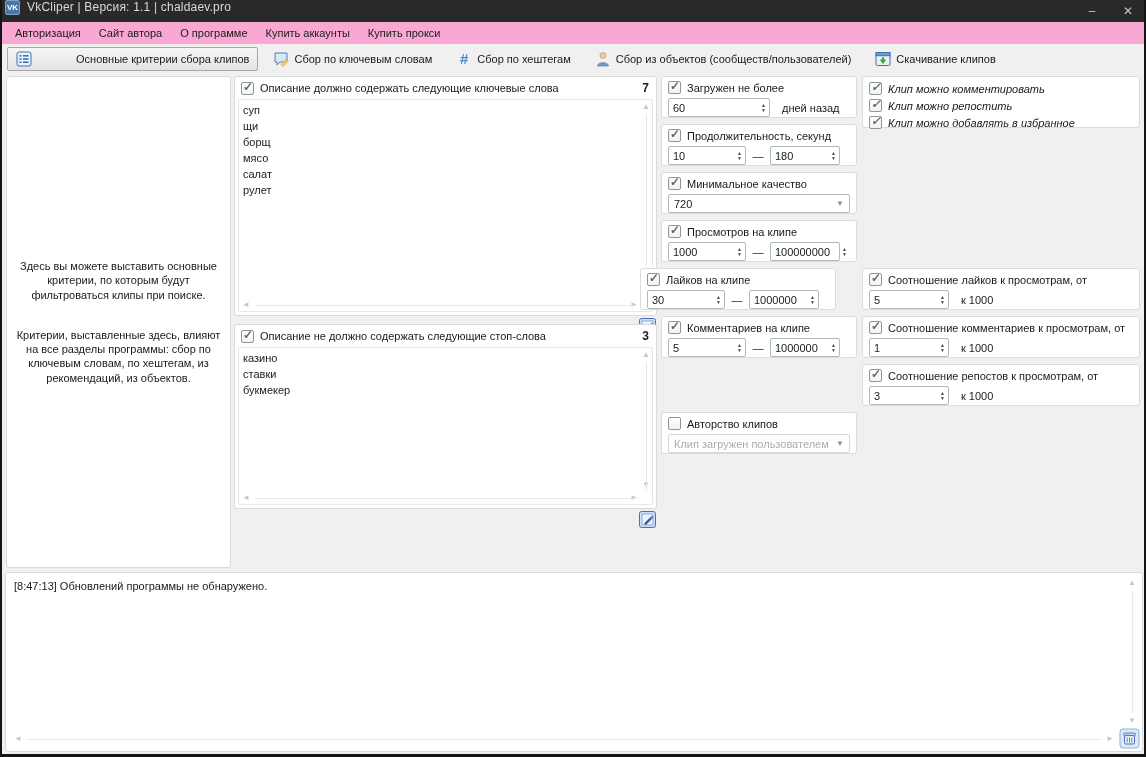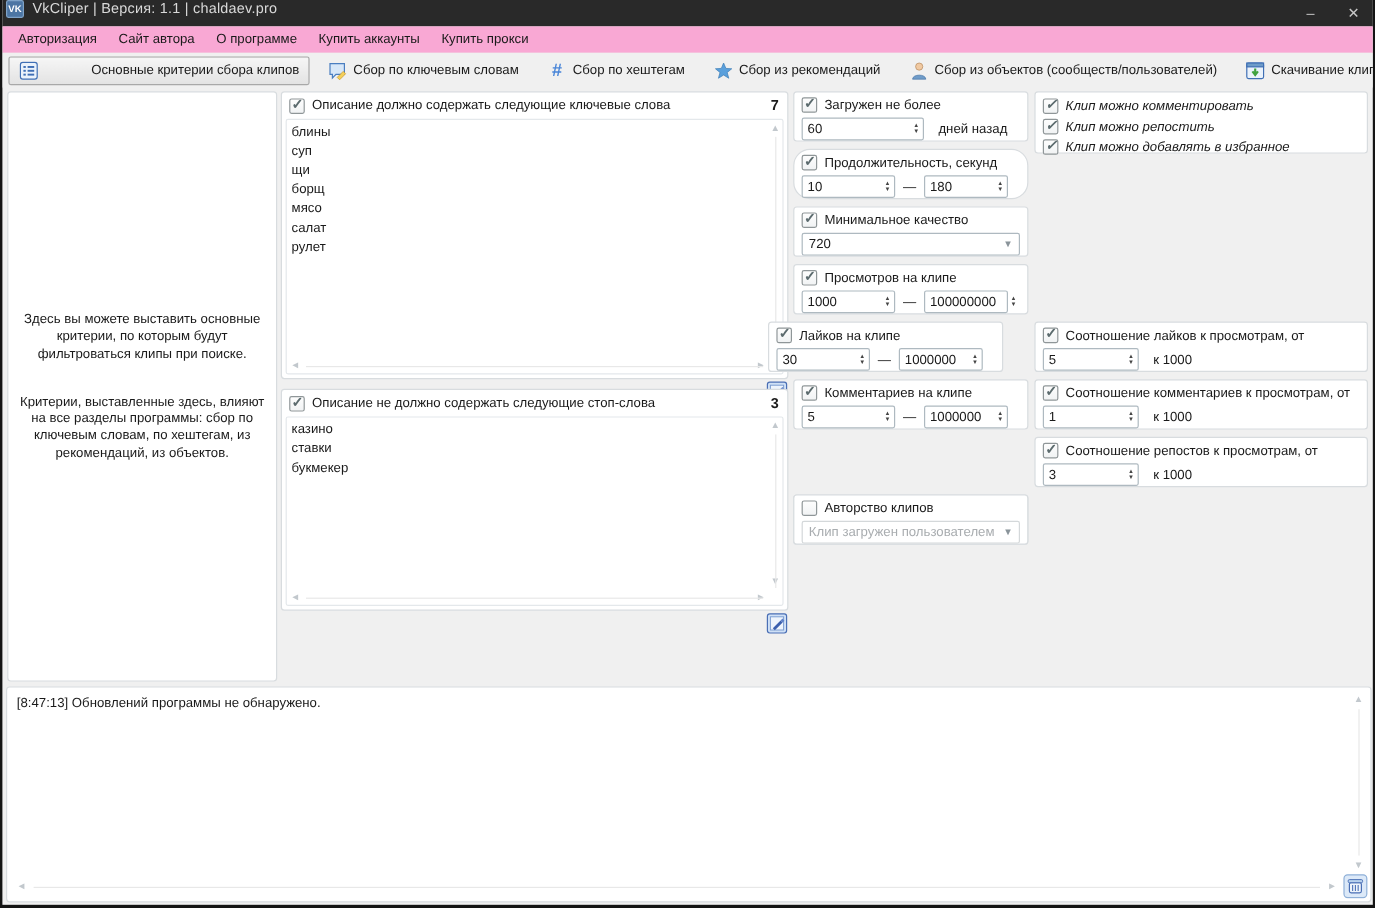--- a/index.html
+++ b/index.html
@@ -116,26 +116,20 @@
         <path d="M8 13.5 L13 8.5 L15 10.5 L10 15.5 Z" fill="#f4cf5a" stroke="#c89b2a" stroke-width="0.6"></path>
       </svg>
       <span>Сбор по ключевым словам</span>
     </div>
     <div class="tool-tab">
       <span class="hash-glyph">#</span>
       <span>Сбор по хештегам</span>
     </div>
     <div class="tool-tab">
       <svg class="ticon" viewBox="0 0 16 16">
-        <path d="M8 1.5 L9.9 6 L14.8 6.3 L11 9.4 L12.3 14.2 L8 11.5 L3.7 14.2 L5 9.4 L1.2 6.3 L6.1 6 Z" fill="#5aa0dc" stroke="#3f7fb8" stroke-width="0.6"></path>
-      </svg>
-      <span>Сбор из рекомендаций</span>
-    </div>
-    <div class="tool-tab">
-      <svg class="ticon" viewBox="0 0 16 16">
         <circle cx="8" cy="4.5" r="3" fill="#f0c9a2" stroke="#b88a5c" stroke-width="0.6"></circle>
         <path d="M2.5 15 C2.5 10.5 13.5 10.5 13.5 15 Z" fill="#6f9cc9" stroke="#4a76a8" stroke-width="0.6"></path>
       </svg>
       <span>Сбор из объектов (сообществ/пользователей)</span>
     </div>
     <div class="tool-tab">
       <svg class="ticon" viewBox="0 0 16 16">
         <rect x="1" y="1.5" width="14" height="13" rx="1.5" fill="#eaf2fb" stroke="#3f6fb5"></rect>
         <rect x="1" y="1.5" width="14" height="3.2" fill="#6f9cc9" stroke="#3f6fb5"></rect>
         <path d="M8 6 L8 10 M5.7 8.5 L8 11.5 L10.3 8.5" stroke="#3fa23f" stroke-width="1.8" fill="none"></path>
@@ -150,21 +144,20 @@
   </div>
 
   <div class="panel list-panel" style="top:76px; height:240px;">
     <div class="list-header">
       <span class="cb checked"></span>
       <span>Описание должно содержать следующие ключевые слова</span>
       <span class="list-count">7</span>
     </div>
     <div class="list-body">
       <div class="list-items">
-        <div>блины</div>
         <div>суп</div>
         <div>щи</div>
         <div>борщ</div>
         <div>мясо</div>
         <div>салат</div>
         <div>рулет</div>
       </div>
       <span class="sb" style="top:3px; right:2px;">▲</span>
       <span class="sb" style="bottom:15px; right:2px;">▼</span>
       <div class="vtrack"></div>
@@ -214,21 +207,21 @@
     </div>
     <div class="g-row">
       <div class="spin spin-w1">
         <span>60</span>
         <span class="arrows">▲<br>▼</span>
       </div>
       <span style="margin-left:6px;">дней назад</span>
     </div>
   </div>
 
-  <div class="group" style="left:659px; top:124px; width:196px; height:42px;border-radius:14px;">
+  <div class="group" style="left:659px; top:124px; width:196px; height:42px;">
     <div class="g-head">
       <span class="cb checked"></span>
       <span>Продолжительность, секунд</span>
     </div>
     <div class="g-row">
       <div class="spin spin-w2">
         <span>10</span>
         <span class="arrows">▲<br>▼</span>
       </div>
       <span class="dash">—</span>

